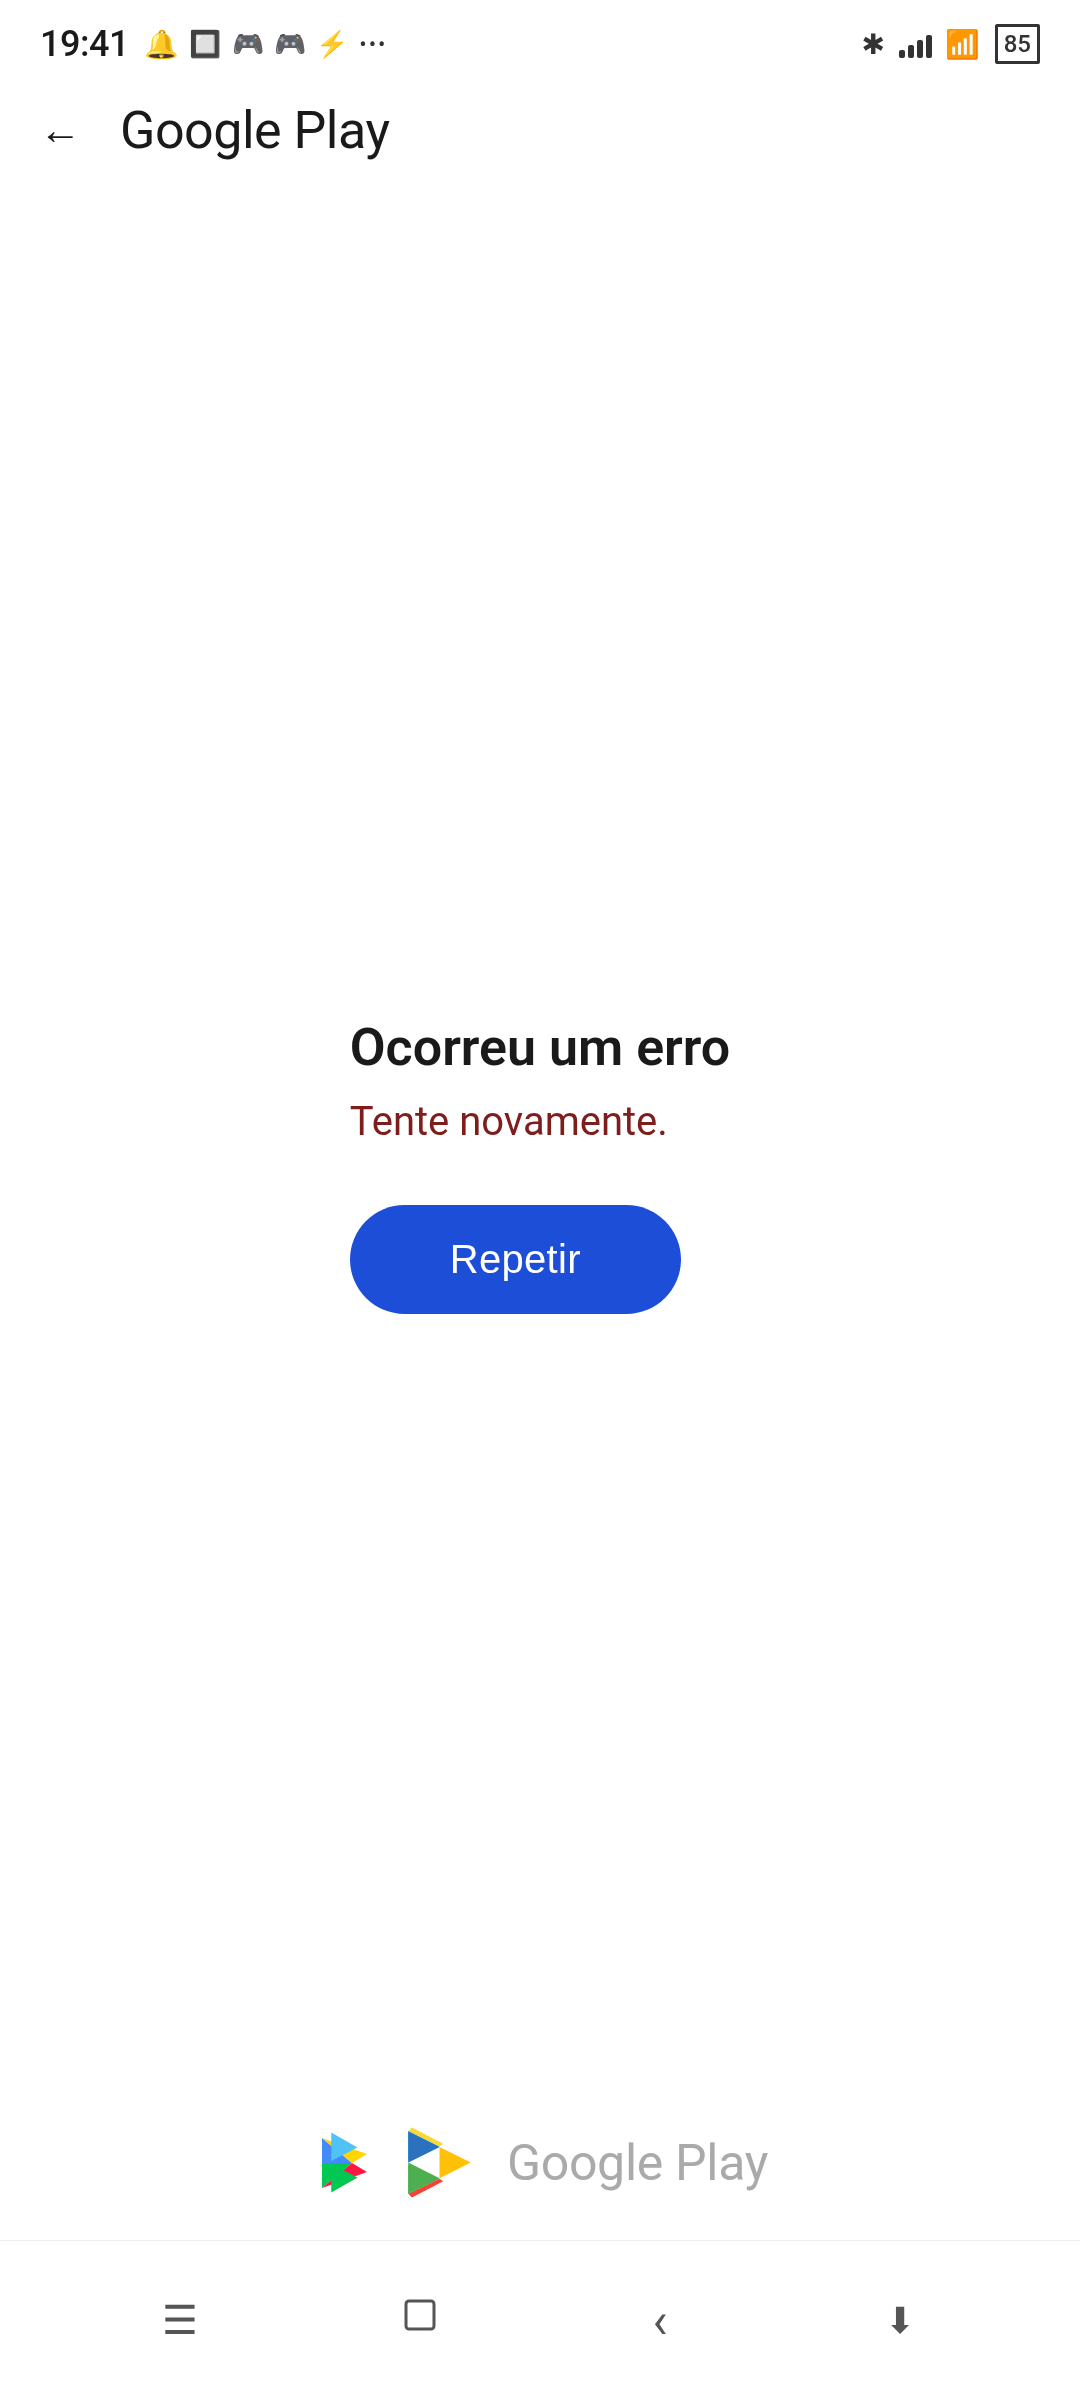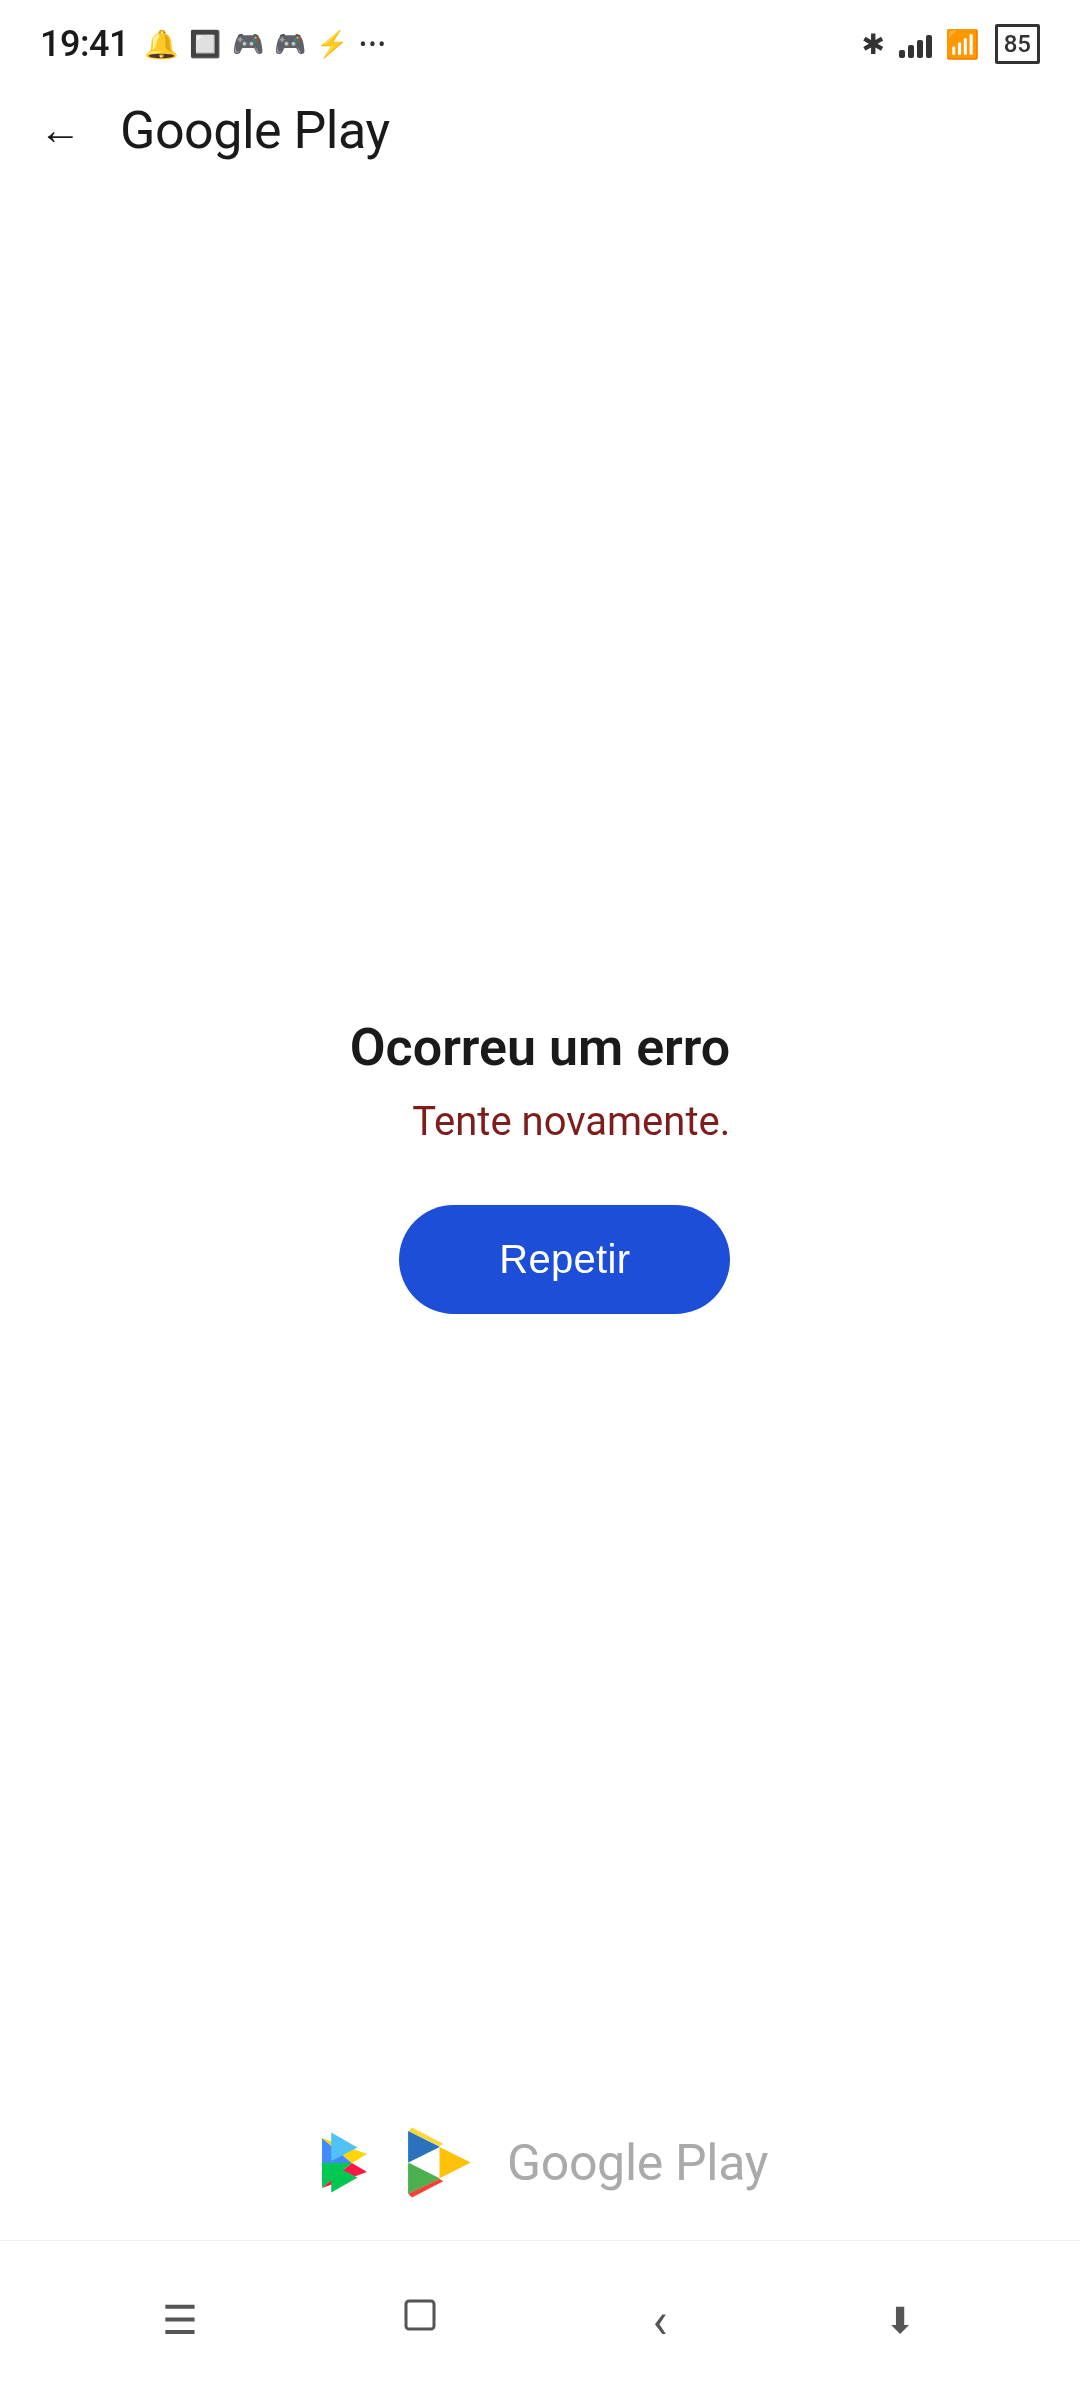--- a/index.html
+++ b/index.html
@@ -114,21 +114,21 @@
       position: absolute;
       top: 180px;
       bottom: 250px;
       left: 0;
       right: 0;
     }
 
     .error-section {
       display: flex;
       flex-direction: column;
-      align-items: flex-end;
+      align-items: flex-start;
       gap: 20px;
     }
 
     .error-title {
       font-size: 52px;
       font-weight: 600;
       color: #1a1a1a;
       text-align: center;
     }
 

